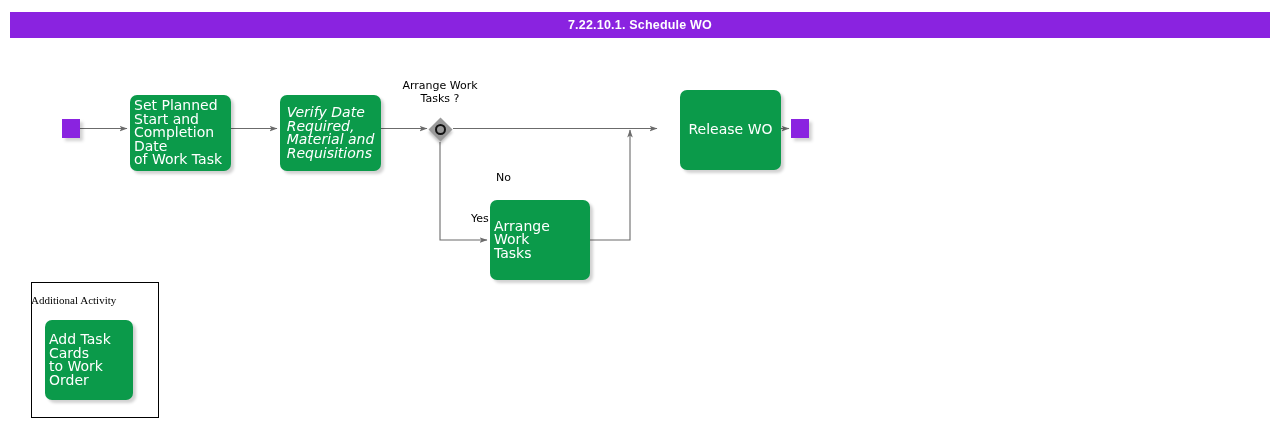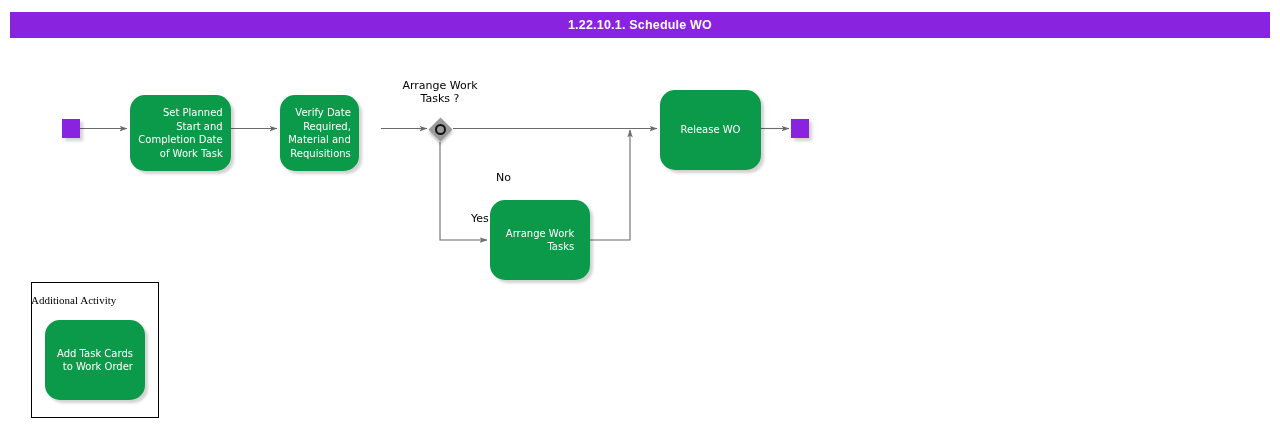--- a/index.html
+++ b/index.html
@@ -36,30 +36,30 @@
     display: flex;
     align-items: center;
     justify-content: center;
     letter-spacing: 0.2px;
   }
 
   
   .task {
     position: absolute;
     background: #0b9a4a;
-    border-radius: 15px;
+    border-radius: 7px;
     box-shadow: 3px 3px 3px rgba(0,0,0,0.18);
     color: #ffffff;
     font-family: "DejaVu Sans", sans-serif;
-    font-size: 10px;
+    font-size: 14px;
     line-height: 13.5px;
     display: flex;
     align-items: center;
     justify-content: center;
-    text-align: right;
+    text-align: left;
     box-sizing: border-box;
     padding: 2px 4px;
     white-space: pre-line;
   }
 
   
   .event {
     position: absolute;
     width: 18px;
     height: 19px;
@@ -152,21 +152,21 @@
     font-family: Liberation Serif, serif;
     font-size: 11px;
     color: #000000;
   }
 </style>
 </head>
 <body>
 
 <div id="canvas">
 
-  <div class="title-bar">1.22.10.1. Schedule WO</div>
+  <div class="title-bar">7.22.10.1. Schedule WO</div>
 
   <svg id="connectors" viewBox="0 0 1280 430" width="1280" height="430">
     <defs>
       <marker id="arrow" markerWidth="9" markerHeight="9" refX="7.5" refY="3.2" orient="auto" markerUnits="userSpaceOnUse">
         <path d="M0,0.4 L8,3.2 L0,6 L2,3.2 z" fill="#6b6b6b"></path>
       </marker>
     </defs>
     <g stroke="#6b6b6b" stroke-width="1.1" fill="none" marker-end="url(#arrow)">
 
       <path d="M80,128.5 L127,128.5"></path>
@@ -185,40 +185,40 @@
     </g>
   </svg>
 
   <div class="event" style="left:62px; top:119px;"></div>
 
   <div class="task" style="left:130px; top:95px; width:101px; height:76px;">Set Planned
 Start and
 Completion Date
 of Work Task</div>
 
-  <div class="task" style="left:280px; top:95px; width:79px; height:76px;">Verify Date
+  <div class="task" style="left:280px; top:95px; width:101px; height:76px;font-style:italic;">Verify Date
 Required,
 Material and
 Requisitions</div>
 
   <div class="gateway-label" style="left:378px; top:79px; width:124px;">Arrange Work
 Tasks ?</div>
   <div class="gateway" style="left:428px; top:117px;">
     <div class="diamond"></div>
     <div class="ring"></div>
   </div>
 
   <div class="flow-label" style="left:496px; top:133px;">No</div>
   <div class="flow-label" style="left:439px; top:174px;padding-left:32px;">Yes</div>
 
   <div class="task" style="left:490px; top:200px; width:100px; height:80px;">Arrange Work
 Tasks</div>
 
-  <div class="task" style="left:660px; top:90px; width:101px; height:80px;">Release WO</div>
+  <div class="task" style="left:680px; top:90px; width:101px; height:80px;">Release WO</div>
 
   <div class="event" style="left:791px; top:119px;"></div>
 
   <div class="group-box"></div>
   <div class="group-title">Additional Activity</div>
-  <div class="task" style="left:45px; top:320px; width:100px; height:80px;">Add Task Cards
+  <div class="task" style="left:45px; top:320px; width:88px; height:80px;">Add Task Cards
 to Work Order</div>
 
 </div>
 
 </body></html>

